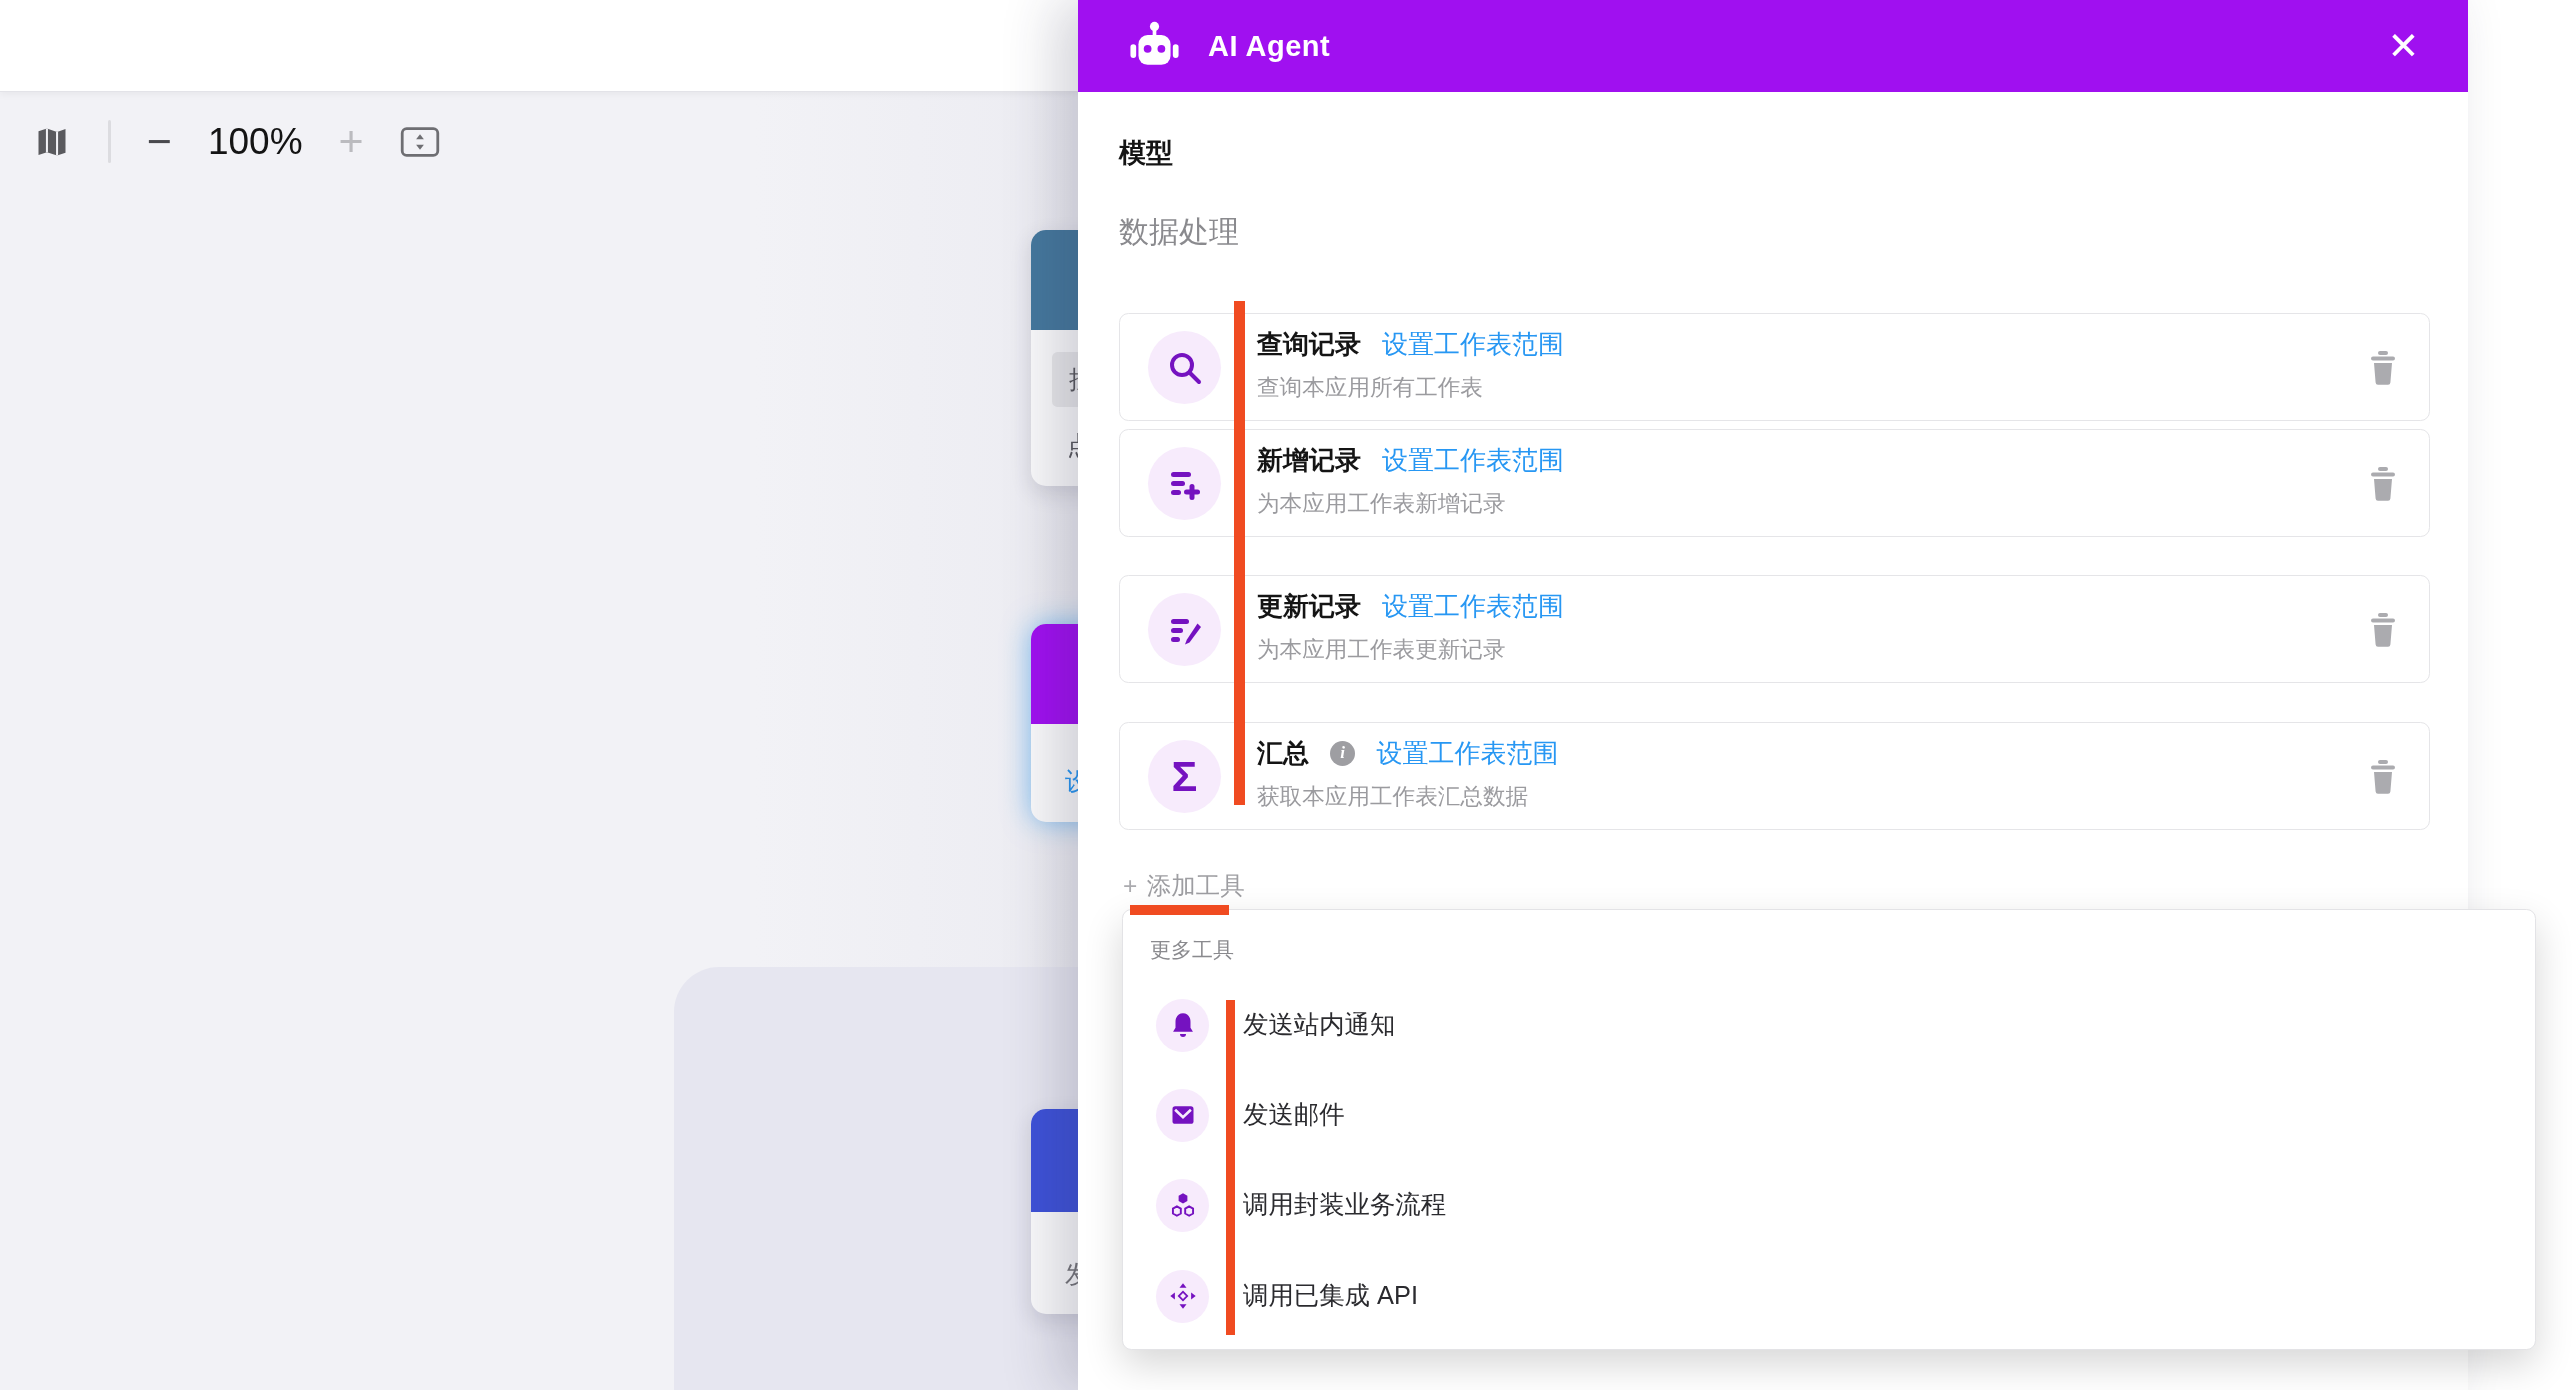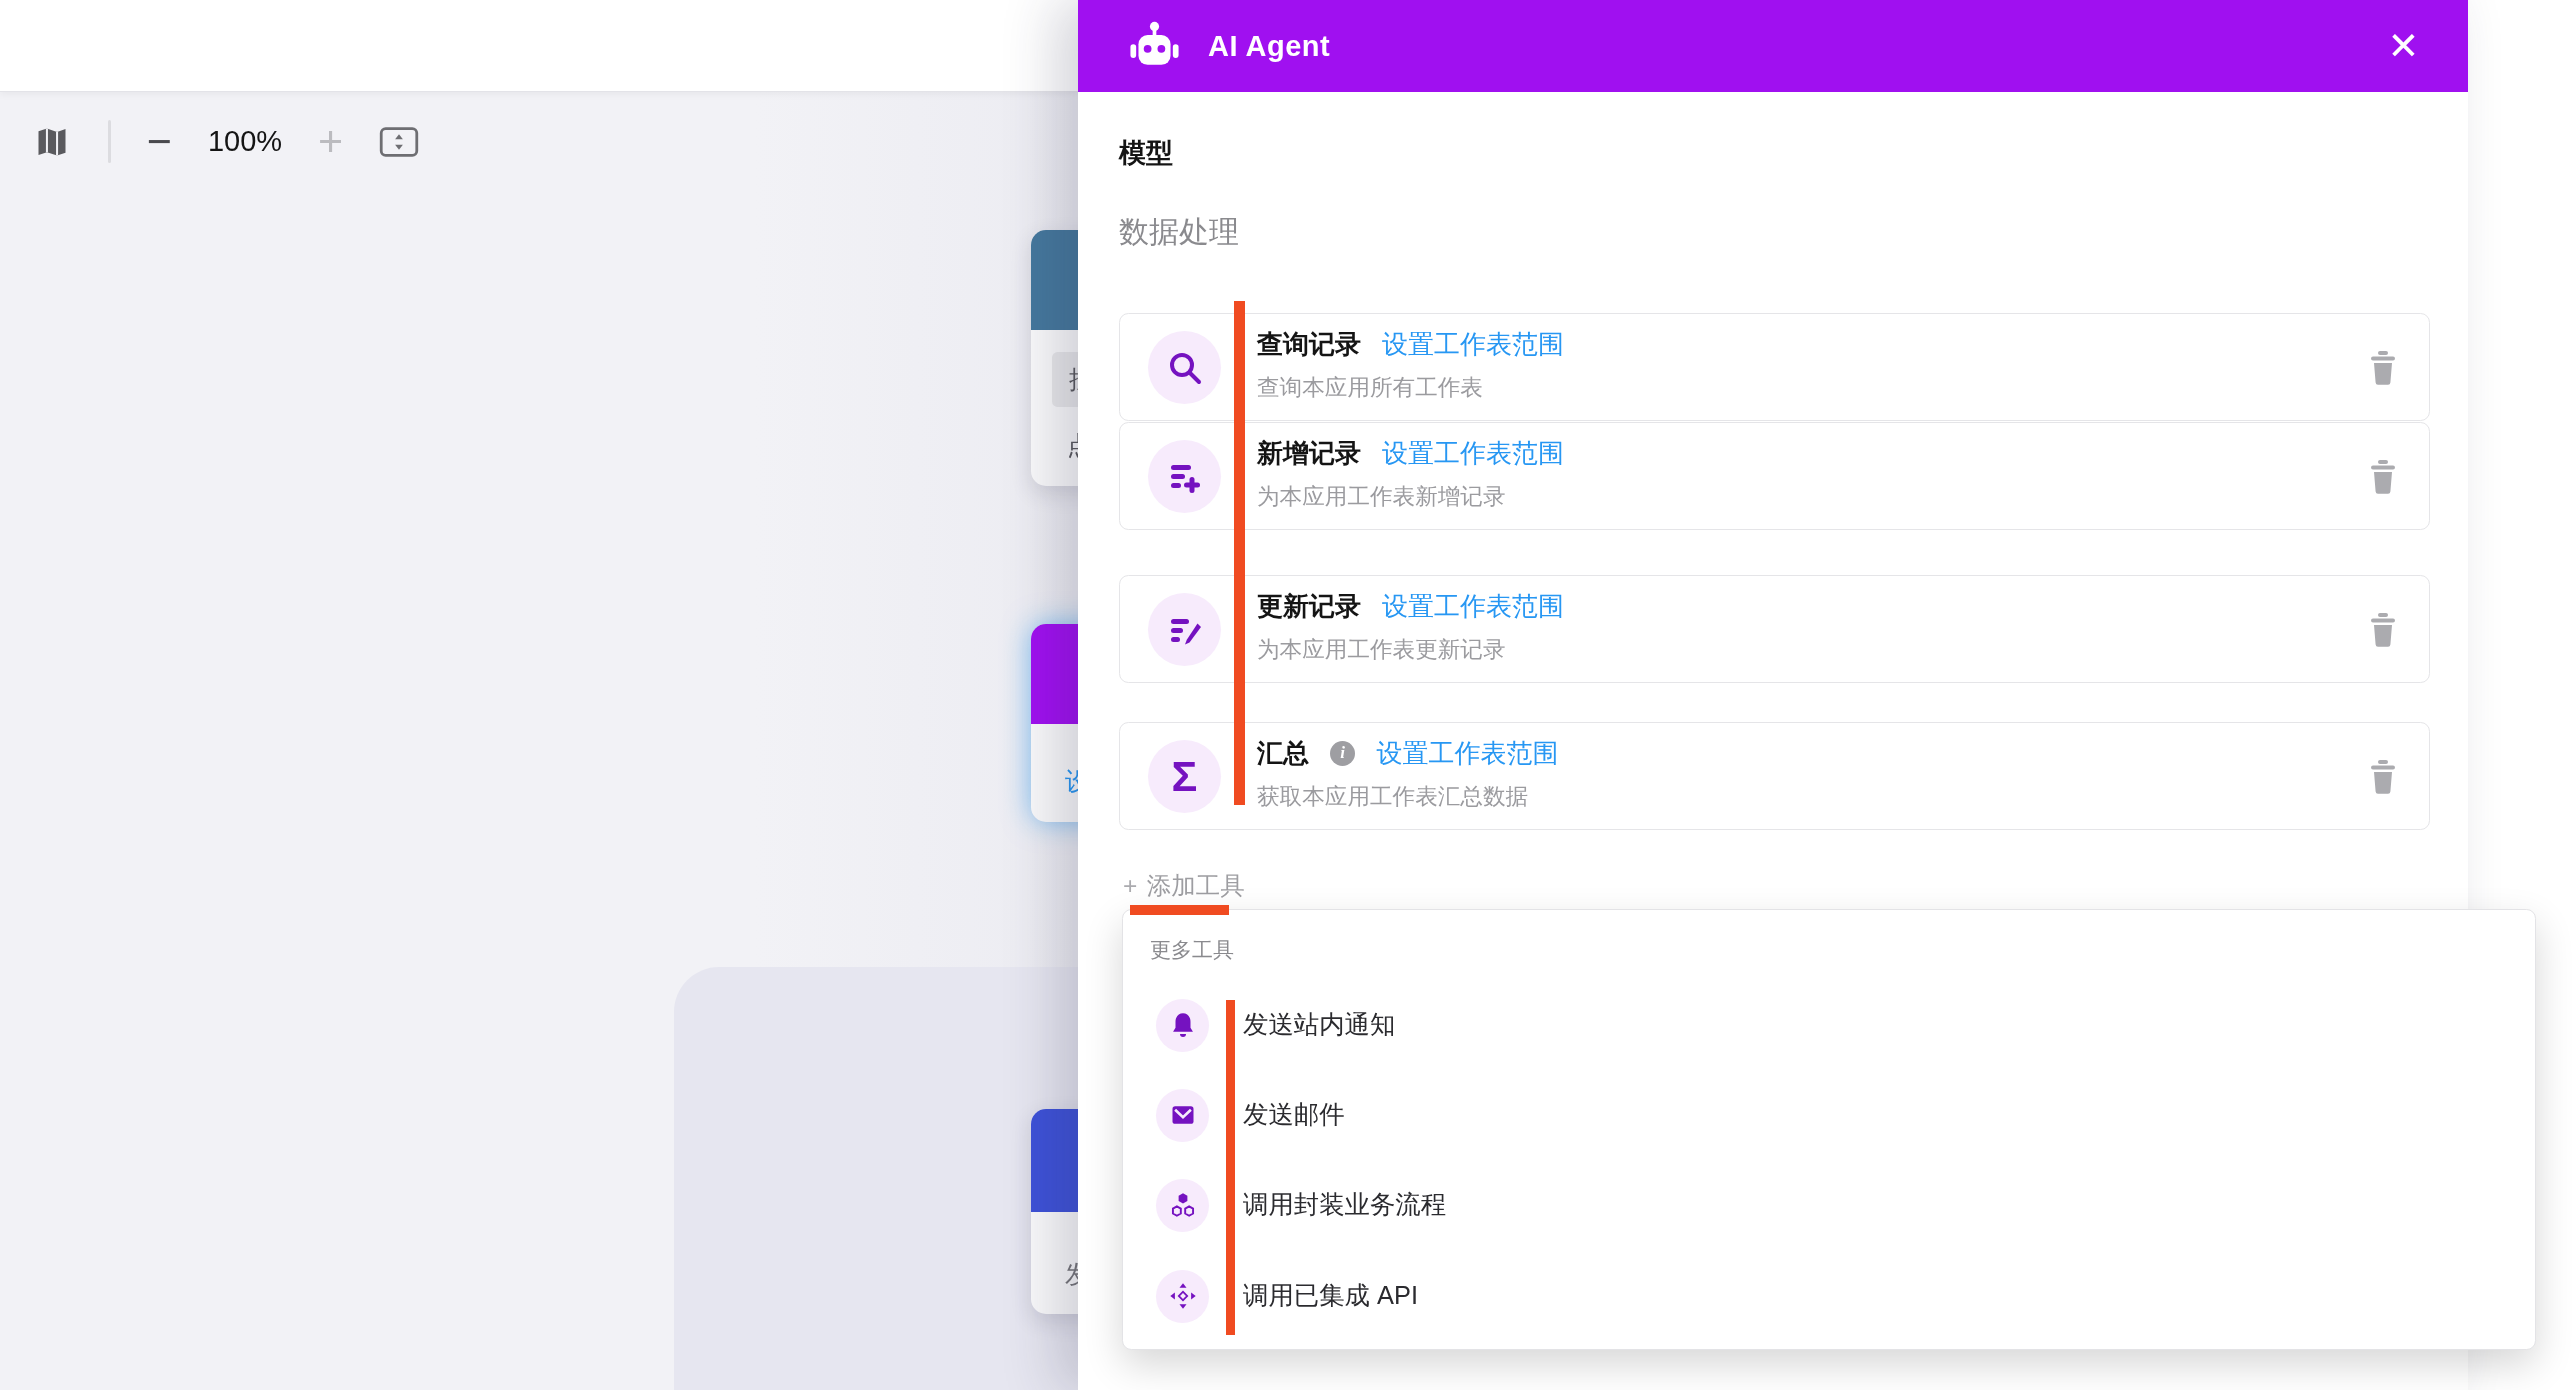--- a/index.html
+++ b/index.html
@@ -9,21 +9,21 @@
 
   
   .canvas { position:absolute; left:0; top:0; width:1078px; height:1391px;
             background:linear-gradient(90deg,#F2F2F6 70%, #ECECF2 100%); overflow:hidden; }
   .topbar { position:absolute; left:0; top:0; width:100%; height:92px; background:#fff;
             border-bottom:0.9px solid #E3E3E8; box-shadow:0 2.8px 7.5px rgba(0,0,0,.05); }
   .toolbar { position:absolute; left:32px; top:117px; height:49px; display:flex; align-items:center; gap:36px; }
   .tb-icon { width:40px; height:40px; display:flex; align-items:center; justify-content:center; }
   .tb-divider { width:2.8px; height:43px; background:#DCDCE0; border-radius:1.9px; }
   .tb-minus { font-size:43px; color:#4A4A4E; line-height:1; }
-  .tb-zoom { font-size:29px; color:#141414; }
+  .tb-zoom { font-size:37px; color:#141414; }
   .tb-plus { font-size:43px; color:#BBBBBF; line-height:1; }
 
   .big-rect { position:absolute; left:674px; top:967px; width:847px; height:753px;
               border-radius:45px; background:#E6E6F0; }
 
   .node { position:absolute; left:1031px; width:207px; background:#FAFAFB; border-radius:15px;
           box-shadow:0 7.5px 21px rgba(40,40,70,.14); overflow:hidden; }
   .node-head { width:100%; }
   .node-a { top:230px; height:256px; }
   .node-a .node-head { height:100px; background:#45789D; }
@@ -47,21 +47,21 @@
   .panel-title { margin-left:26px; color:#fff; font-size:29px; font-weight:bold; letter-spacing:0.5px; }
   .close-btn { position:absolute; right:41px; top:22.6px; width:47px; height:47px; color:#fff;
                font-size:38px; line-height:47px; text-align:center; cursor:pointer; }
   .panel-body { position:absolute; left:0; top:92px; right:0; bottom:0; background:#fff; }
 
   .sec-model { position:absolute; left:41px; top:43px; font-size:27px; font-weight:bold; color:#141414;text-align:right; }
   .sec-data  { position:absolute; left:41px; top:120px; font-size:30px; color:#8A8A8E; }
 
   .tool-card { position:absolute; left:41px; right:38px; height:108px; background:#fff;
                border:1.9px solid #E5E5E8; border-radius:9.4px; }
-  .tc-1 { top:187px;margin-top:34px; } .tc-2 { top:330px; } .tc-3 { top:483px; } .tc-4 { top:630px; }
+  .tc-1 { top:187px;margin-top:34px; } .tc-2 { top:337px; } .tc-3 { top:483px; } .tc-4 { top:630px; }
   .tc-icon { position:absolute; left:28px; top:17px; width:73px; height:73px; border-radius:50%;
              background:#F7EBFC; display:flex; align-items:center; justify-content:center; }
   .tc-main { position:absolute; left:137px; top:13px; display:flex; align-items:center; gap:21px; }
   .tc-name { font-size:26px; font-weight:bold; color:#141414; }
   .tc-link { font-size:26px; color:#2797F3; cursor:pointer; }
   .tc-desc { position:absolute; left:137px; top:58px; font-size:22.6px; color:#9B9B9F; }
   .tc-trash { position:absolute; right:32px; top:36px; width:28px; height:36px; cursor:pointer; }
   .info-dot { width:25.4px; height:25.4px; border-radius:50%; background:#9E9EA2; color:#fff;
               font-size:17px; font-weight:bold; display:flex; align-items:center; justify-content:center;
               font-family:"Liberation Serif","DejaVu Serif",serif; font-style:italic; }

